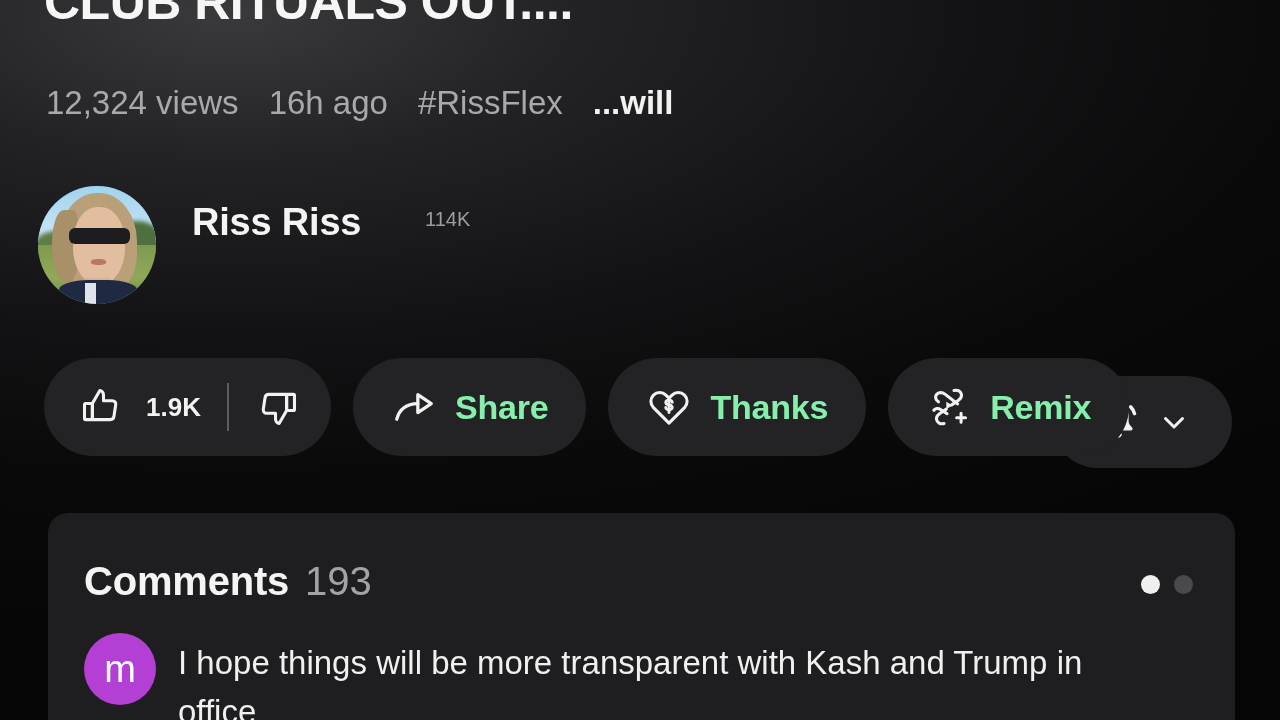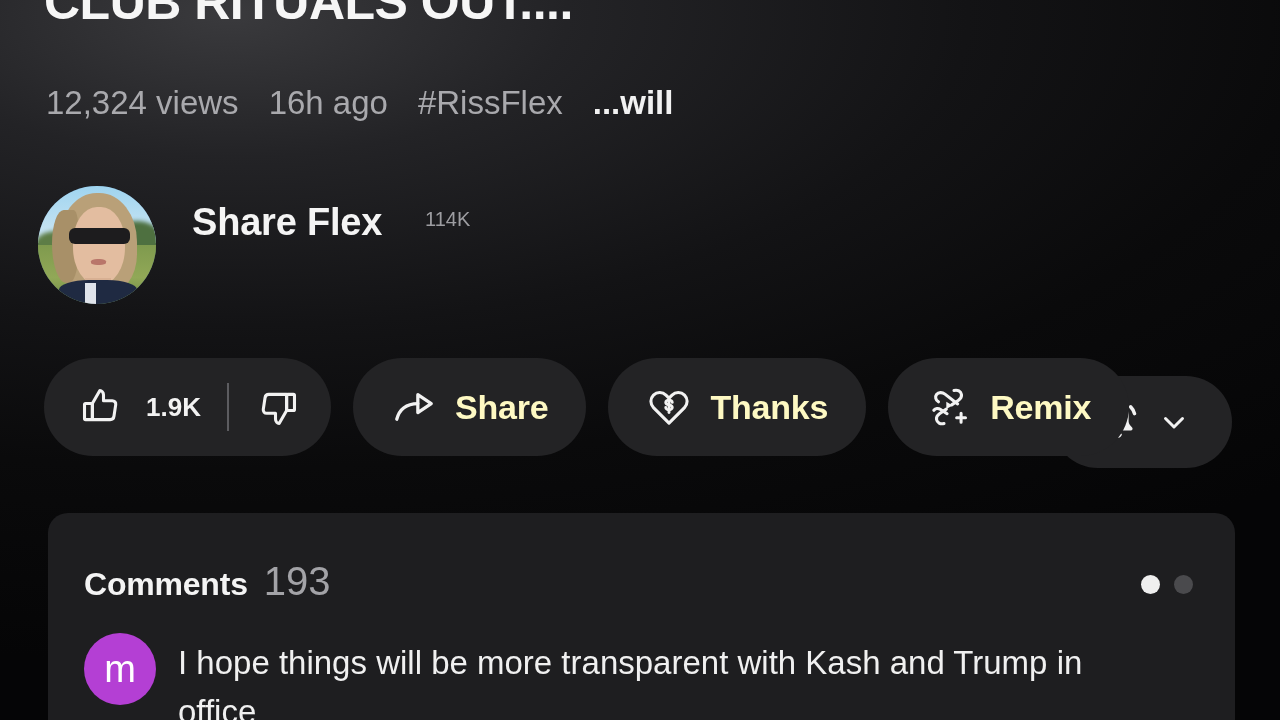--- a/index.html
+++ b/index.html
@@ -117,21 +117,21 @@
     border-radius:49px;
     display:flex;
     align-items:center;
     padding:0 38px;
     gap:18px;
     flex:0 0 auto;
   }
   .pill .lbl {
     font-size:34px;
     font-weight:700;
-    color:#fef9c3;
+    color:#86efac;
     letter-spacing:-0.2px;
   }
   .like-pill { padding:0 30px 0 34px; gap:0; }
   .like-pill .like-count {
     font-size:26px; font-weight:700; color:#f2f2f2;
     margin:0 26px 0 22px;
   }
   .divider {
     width:2px; height:48px;
     background:#5c5c60;
@@ -147,21 +147,21 @@
     overflow:hidden;
   }
   .comments-head {
     position:absolute;
     left:36px; top:46px;
     display:flex;
     align-items:baseline;
     gap:16px;
   }
   .comments-head .c-title {
-    font-size:32px; font-weight:700; color:#f4f4f4; letter-spacing:-0.2px;
+    font-size:40px; font-weight:700; color:#f4f4f4; letter-spacing:-0.2px;
   }
   .comments-head .c-count {
     font-size:40px; color:#a3a3a7;
   }
   .dots {
     position:absolute;
     right:42px; top:62px;
     display:flex; align-items:center; gap:14px;
   }
   .dot { width:19px; height:19px; border-radius:50%; }
@@ -220,21 +220,21 @@
       <div class="hair"></div>
       <div class="hair2"></div>
       <div class="face"></div>
       <div class="neck"></div>
       <div class="glasses"></div>
       <div class="mouth"></div>
       <div class="shirt"></div>
       <div class="shirt-stripe"></div>
     </div>
 
-    <div class="channel-name">Share Flex</div>
+    <div class="channel-name">Riss Riss</div>
     <div class="sub-count">114K</div>
 
     <div class="bell-btn">
       <span>
         <svg width="50" height="50" viewBox="0 0 24 24" fill="#f2f2f2">
           <path d="M12 3.2c-2.9 0-5.1 2.25-5.1 5.15v3.4c0 .62-.22 1.2-.62 1.66l-1.06 1.22c-.5.58-.1 1.47.67 1.47h12.22c.77 0 1.18-.89.67-1.47l-1.06-1.22a2.53 2.53 0 0 1-.62-1.66v-3.4C17.1 5.45 14.9 3.2 12 3.2z"></path>
           <path d="M10.1 17.6h3.8c0 1.05-.85 1.9-1.9 1.9s-1.9-.85-1.9-1.9z"></path>
           <path d="M5.35 4.1a.85.85 0 0 1 1.22 1.18A6.4 6.4 0 0 0 4.9 8.2a.86.86 0 0 1-1.68-.33 8.1 8.1 0 0 1 2.13-3.77z"></path>
           <path d="M18.65 4.1a.85.85 0 0 0-1.22 1.18 6.4 6.4 0 0 1 1.67 2.92.86.86 0 0 0 1.68-.33 8.1 8.1 0 0 0-2.13-3.77z"></path>
         </svg>

